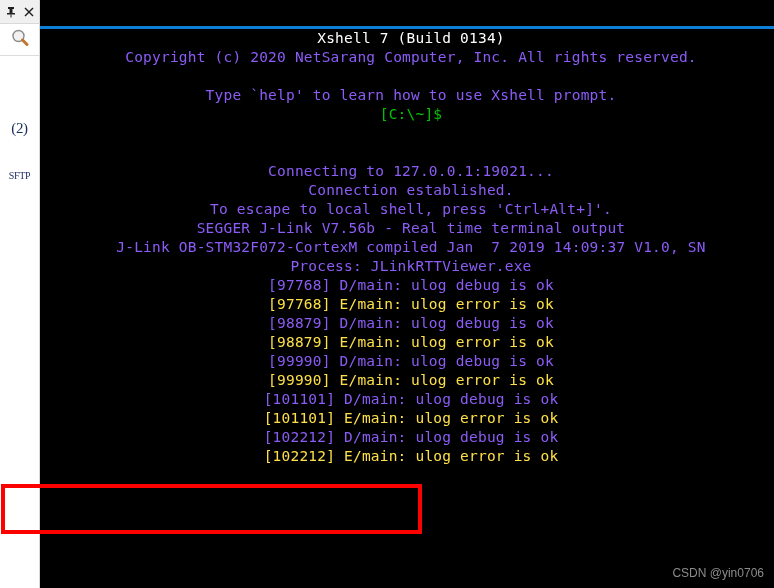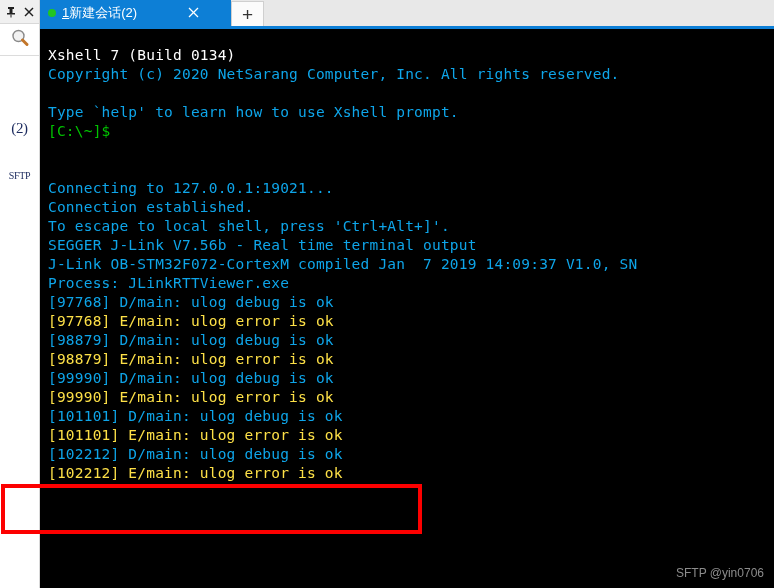--- a/index.html
+++ b/index.html
@@ -154,40 +154,41 @@
     width: 734px;
     height: 3px;
     background: #0d7fd6;
     z-index: 4;
   }
 
   
   .terminal {
     position: absolute;
     left: 40px;
-    top: 40px;
+    top: 23px;
     width: 734px;
     height: 498px;
     background: #000000;
     overflow: hidden;
     z-index: 2;
+    text-align: center;
   }
   .term-inner {
     position: absolute;
     left: 8px;
     top: 6px;
     right: 0;
     font-family: "DejaVu Sans Mono", "Liberation Mono", monospace;
     font-size: 14.5px;
     line-height: 19px;
     white-space: pre;
     letter-spacing: 0.2px;
   }
   .tl { height: 19px; }
-  .c-white  { color: #0ea5e9; }
+  .c-white  { color: #8b5cf6; }
   .c-bright { color: #ffffff; }
   .c-green  { color: #00c400; }
   .c-red    { color: #fde047; }
 
   .cursor-block {
     position: absolute;
     left: 49px;
     top: 524px;
     width: 9px;
     height: 17px;
@@ -250,41 +251,24 @@
       </span>
     </div>
     <div class="sidebar-tab sidebar-tab-sessions">
       <span>(2)</span>
     </div>
     <div class="sidebar-tab sidebar-tab-sftp">
       <span>SFTP</span>
     </div>
   </div>
 
-  <div class="tabbar">
-    <div class="tab-active">
-      <span class="tab-dot"></span>
-      <span class="tab-label">
-        <span class="tab-num">1</span><span>新建会话</span><span>(2)</span>
-      </span>
-      <span class="tab-close-icon">
-        <svg width="11" height="11" viewBox="0 0 11 11" aria-hidden="true">
-          <line x1="1" y1="1" x2="10" y2="10" stroke="#ffffff" stroke-width="1.3"></line>
-          <line x1="10" y1="1" x2="1" y2="10" stroke="#ffffff" stroke-width="1.3"></line>
-        </svg>
-      </span>
-    </div>
-    <div class="tab-new">
-      <span>+</span>
-    </div>
-  </div>
   <div class="tabbar-underline"></div>
 
   <div class="terminal">
     <div class="term-inner" id="term-inner"><div class="tl c-bright">Xshell 7 (Build 0134)</div><div class="tl c-white">Copyright (c) 2020 NetSarang Computer, Inc. All rights reserved.</div><div class="tl c-white">&nbsp;</div><div class="tl c-white">Type `help' to learn how to use Xshell prompt.</div><div class="tl c-green">[C:\~]$</div><div class="tl c-white">&nbsp;</div><div class="tl c-white">&nbsp;</div><div class="tl c-white">Connecting to 127.0.0.1:19021...</div><div class="tl c-white">Connection established.</div><div class="tl c-white">To escape to local shell, press 'Ctrl+Alt+]'.</div><div class="tl c-white">SEGGER J-Link V7.56b - Real time terminal output</div><div class="tl c-white">J-Link OB-STM32F072-CortexM compiled Jan  7 2019 14:09:37 V1.0, SN</div><div class="tl c-white">Process: JLinkRTTViewer.exe</div><div class="tl c-white">[97768] D/main: ulog debug is ok</div><div class="tl c-red">[97768] E/main: ulog error is ok</div><div class="tl c-white">[98879] D/main: ulog debug is ok</div><div class="tl c-red">[98879] E/main: ulog error is ok</div><div class="tl c-white">[99990] D/main: ulog debug is ok</div><div class="tl c-red">[99990] E/main: ulog error is ok</div><div class="tl c-white">[101101] D/main: ulog debug is ok</div><div class="tl c-red">[101101] E/main: ulog error is ok</div><div class="tl c-white">[102212] D/main: ulog debug is ok</div><div class="tl c-red">[102212] E/main: ulog error is ok</div></div>
     <div class="cursor-block"></div>
   </div>
 
-  <div class="watermark">SFTP @yin0706</div>
+  <div class="watermark">CSDN @yin0706</div>
 
   <div class="annot-box"></div>
 
 </div>
 
 </body></html>

